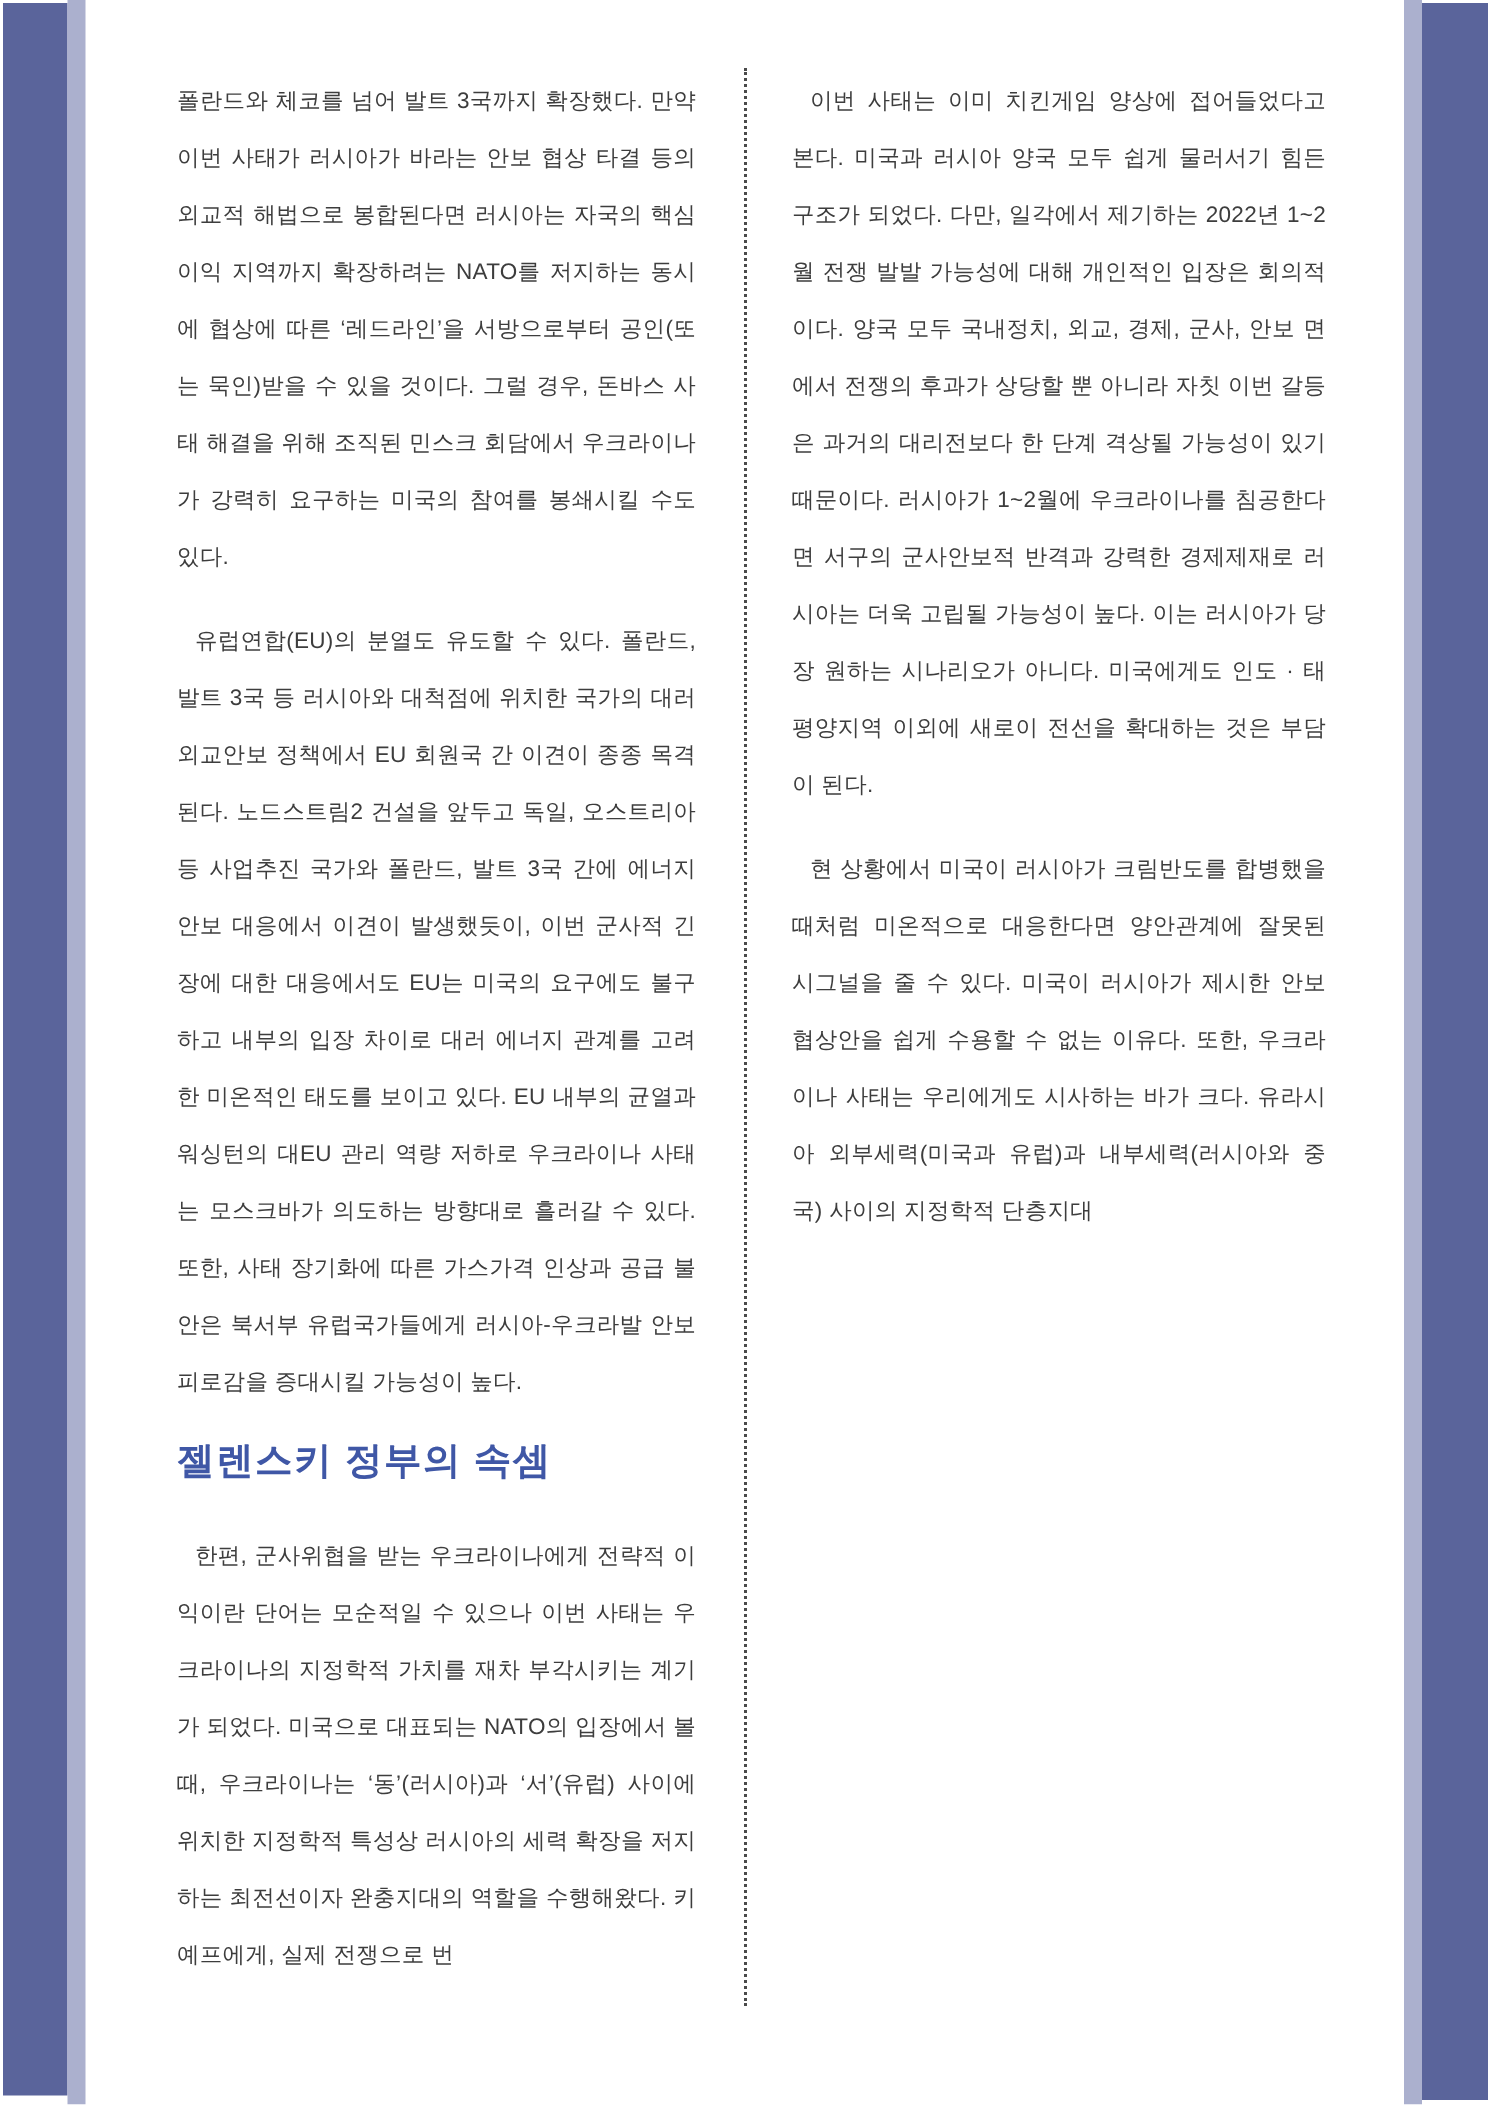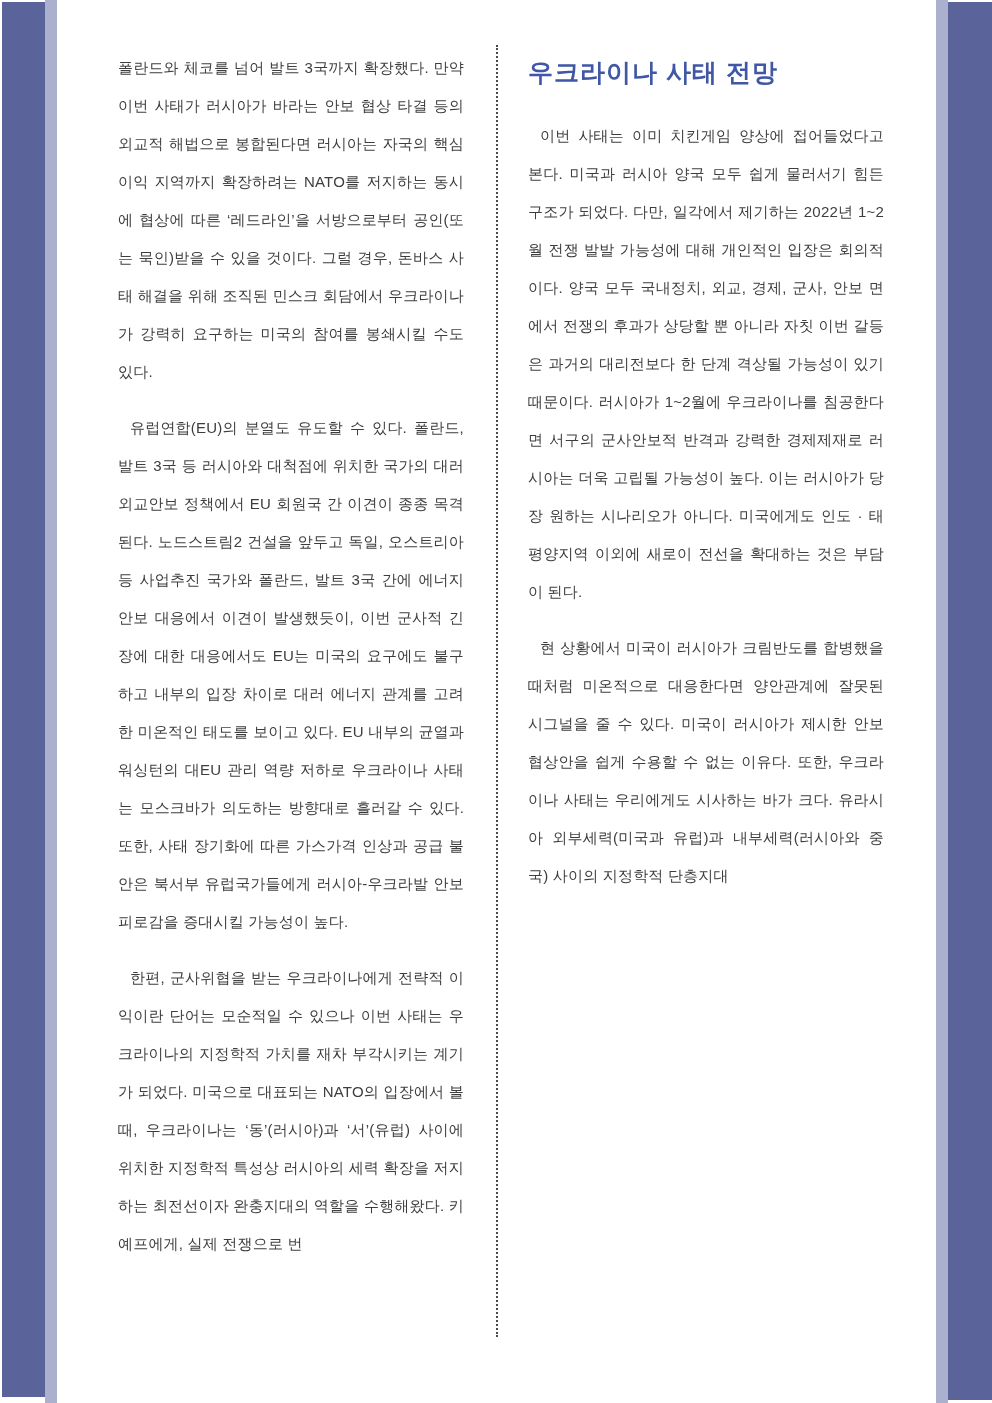--- a/index.html
+++ b/index.html
@@ -61,20 +61,20 @@
 <div class="accent bar-left-dark"></div>
 <div class="accent bar-left-light"></div>
 <div class="accent bar-right-light"></div>
 <div class="accent bar-right-dark"></div>
 
 <div class="column-separator"></div>
 
 <div class="col col-left">
   <p>폴란드와 체코를 넘어 발트 3국까지 확장했다. 만약 이번 사태가 러시아가 바라는 안보 협상 타결 등의 외교적 해법으로 봉합된다면 러시아는 자국의 핵심이익 지역까지 확장하려는 NATO를 저지하는 동시에 협상에 따른 ‘레드라인’을 서방으로부터 공인(또는 묵인)받을 수 있을 것이다. 그럴 경우, 돈바스 사태 해결을 위해 조직된 민스크 회담에서 우크라이나가 강력히 요구하는 미국의 참여를 봉쇄시킬 수도 있다.</p>
   <p class="indent">유럽연합(EU)의 분열도 유도할 수 있다. 폴란드, 발트 3국 등 러시아와 대척점에 위치한 국가의 대러 외교안보 정책에서 EU 회원국 간 이견이 종종 목격된다. 노드스트림2 건설을 앞두고 독일, 오스트리아 등 사업추진 국가와 폴란드, 발트 3국 간에 에너지 안보 대응에서 이견이 발생했듯이, 이번 군사적 긴장에 대한 대응에서도 EU는 미국의 요구에도 불구하고 내부의 입장 차이로 대러 에너지 관계를 고려한 미온적인 태도를 보이고 있다. EU 내부의 균열과 워싱턴의 대EU 관리 역량 저하로 우크라이나 사태는 모스크바가 의도하는 방향대로 흘러갈 수 있다. 또한, 사태 장기화에 따른 가스가격 인상과 공급 불안은 북서부 유럽국가들에게 러시아-우크라발 안보 피로감을 증대시킬 가능성이 높다.</p>
+  <h2>젤렌스키 정부의 속셈</h2>
   <p class="indent">한편, 군사위협을 받는 우크라이나에게 전략적 이익이란 단어는 모순적일 수 있으나 이번 사태는 우크라이나의 지정학적 가치를 재차 부각시키는 계기가 되었다. 미국으로 대표되는 NATO의 입장에서 볼 때, 우크라이나는 ‘동’(러시아)과 ‘서’(유럽) 사이에 위치한 지정학적 특성상 러시아의 세력 확장을 저지하는 최전선이자 완충지대의 역할을 수행해왔다. 키예프에게, 실제 전쟁으로 번</p>
 </div>
 
 <div class="col col-right">
-  <h2>우크라이나 사태 전망</h2>
   <p class="indent">이번 사태는 이미 치킨게임 양상에 접어들었다고 본다. 미국과 러시아 양국 모두 쉽게 물러서기 힘든 구조가 되었다. 다만, 일각에서 제기하는 2022년 1~2월 전쟁 발발 가능성에 대해 개인적인 입장은 회의적이다. 양국 모두 국내정치, 외교, 경제, 군사, 안보 면에서 전쟁의 후과가 상당할 뿐 아니라 자칫 이번 갈등은 과거의 대리전보다 한 단계 격상될 가능성이 있기 때문이다. 러시아가 1~2월에 우크라이나를 침공한다면 서구의 군사안보적 반격과 강력한 경제제재로 러시아는 더욱 고립될 가능성이 높다. 이는 러시아가 당장 원하는 시나리오가 아니다. 미국에게도 인도 · 태평양지역 이외에 새로이 전선을 확대하는 것은 부담이 된다.</p>
   <p class="indent">현 상황에서 미국이 러시아가 크림반도를 합병했을 때처럼 미온적으로 대응한다면 양안관계에 잘못된 시그널을 줄 수 있다. 미국이 러시아가 제시한 안보 협상안을 쉽게 수용할 수 없는 이유다. 또한, 우크라이나 사태는 우리에게도 시사하는 바가 크다. 유라시아 외부세력(미국과 유럽)과 내부세력(러시아와 중국) 사이의 지정학적 단층지대</p>
 </div>
 
 </body></html>

